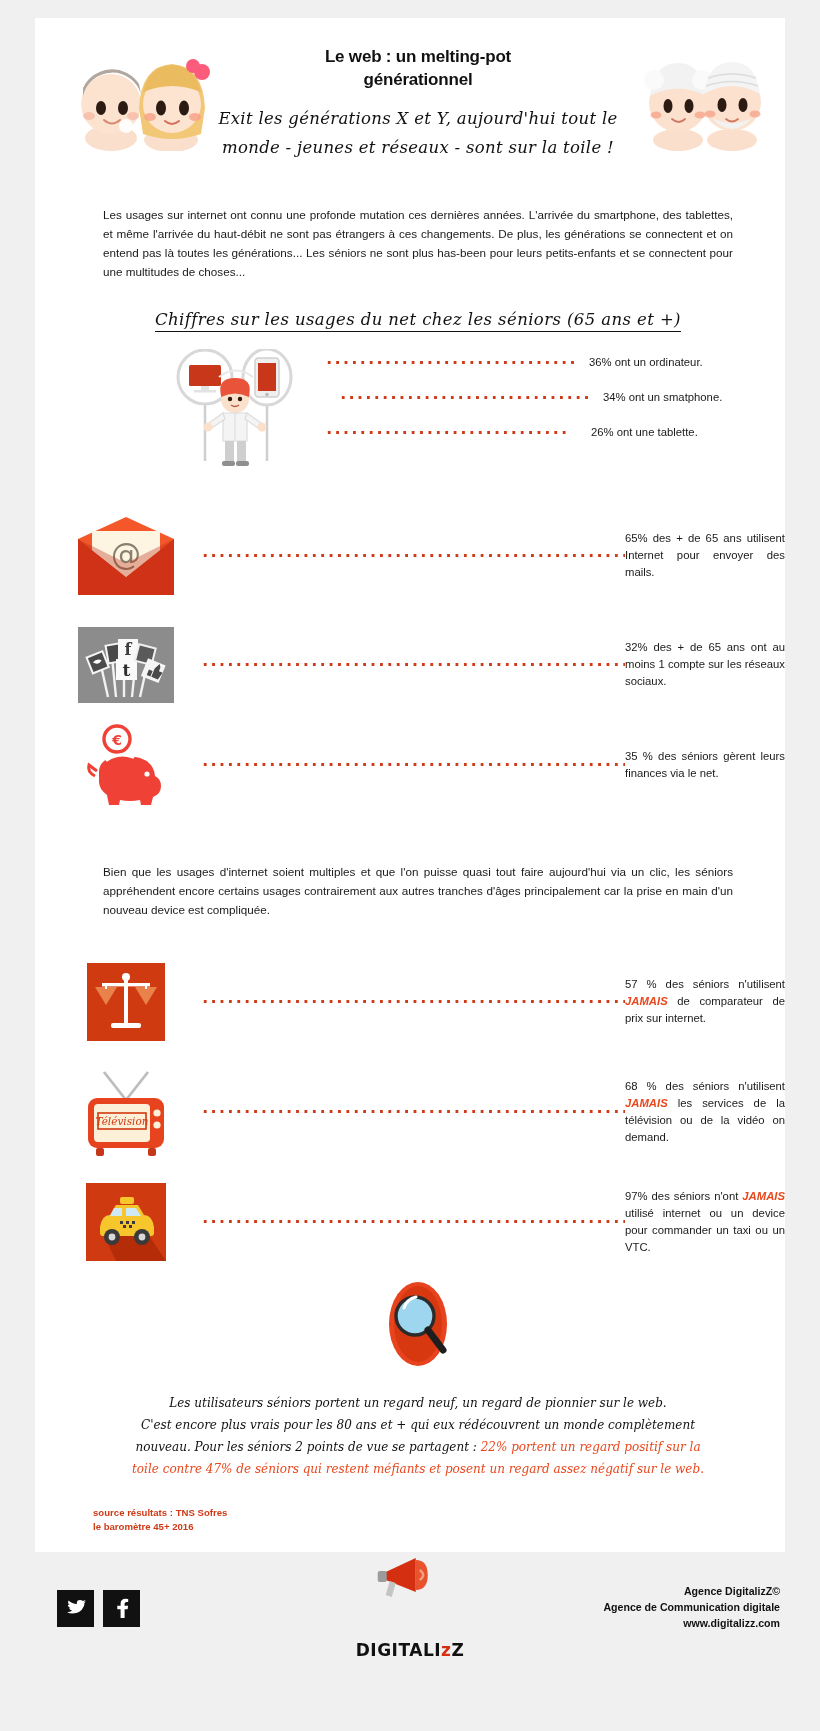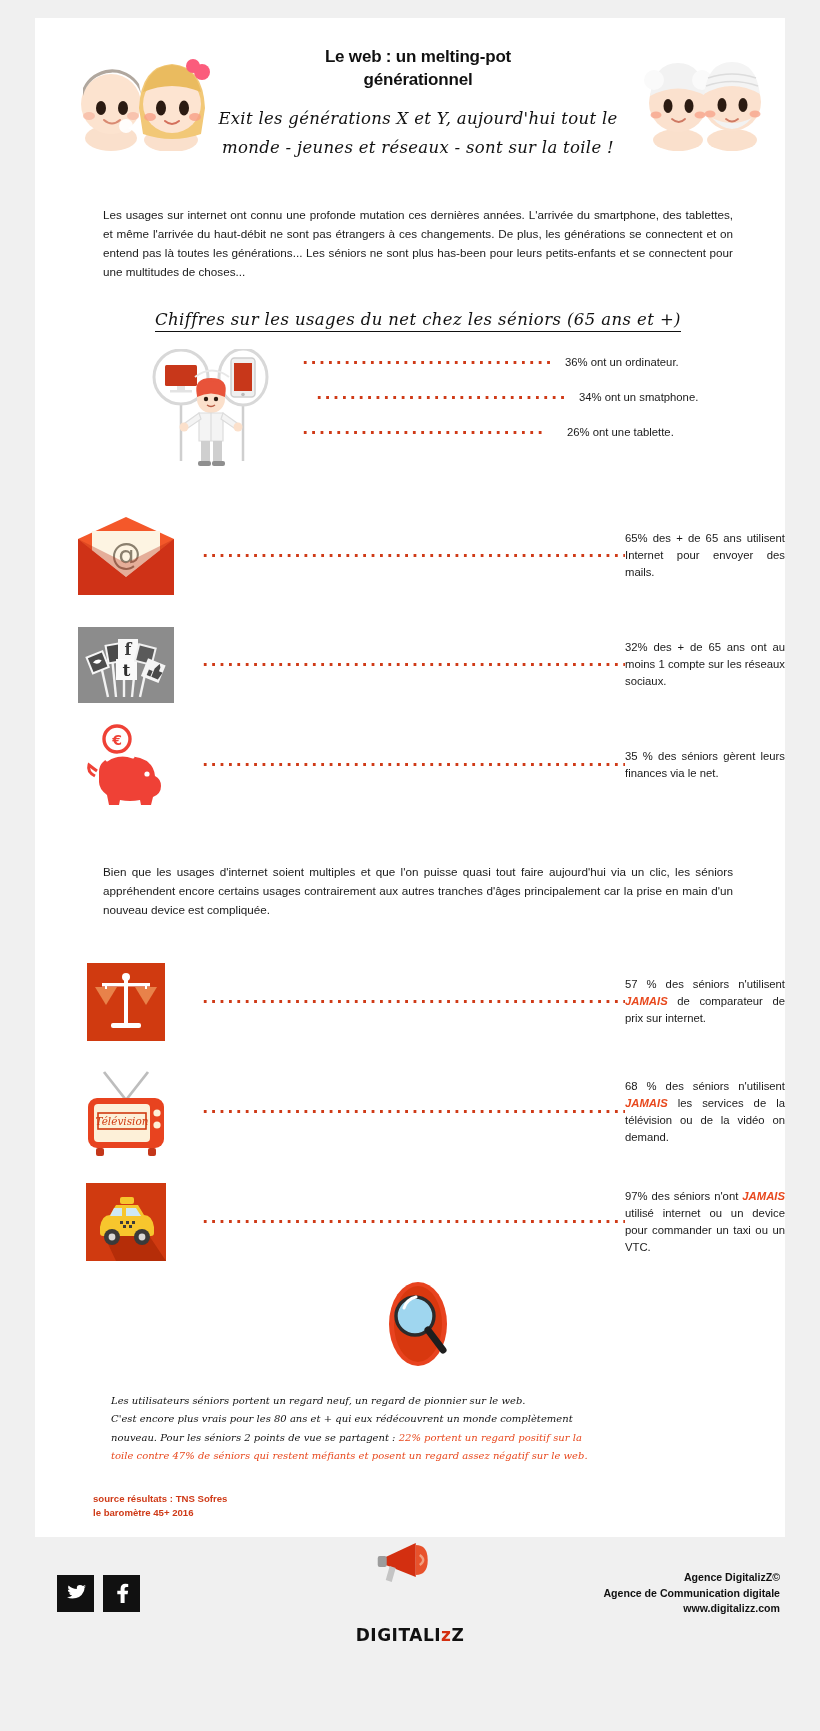--- a/index.html
+++ b/index.html
@@ -69,34 +69,34 @@
     background-position:left center;
   }
   .stat-text {
     width:160px; min-width:160px;
     font-size:11.3px; line-height:1.5;
     text-align:justify; text-align-last:left;
     color:#1a1a1a;
   }
   .jamais { color:#e8481d; font-style:italic; font-weight:bold; }
 
-  .group-1 { margin-top:16px; position:relative; }
+  .group-1 { margin-top:16px; position:relative;margin-left:24px; }
   .g1-illustration { position:absolute; left:100px; top:4px; }
   .g1-lines { margin-left:250px; }
   .g1-line { display:flex; align-items:center; height:35px; }
   .g1-line .dots { flex:1; }
   .g1-line .txt { width:180px; min-width:180px; font-size:11.3px; padding-left:14px; }
 
   
   .conclusion {
     margin:18px 60px 0 60px;
-    text-align:left;
+    text-align:center;
     font-family:"DejaVu Serif", serif;
     font-style:italic;
-    font-size:10px;
+    font-size:12px;
     line-height:1.85;
     color:#111;
   }
   .conclusion .hl { color:#e8481d; }
 
   
   .source {
     margin:26px 0 0 42px;
     font-size:9.6px;
     font-weight:bold;

